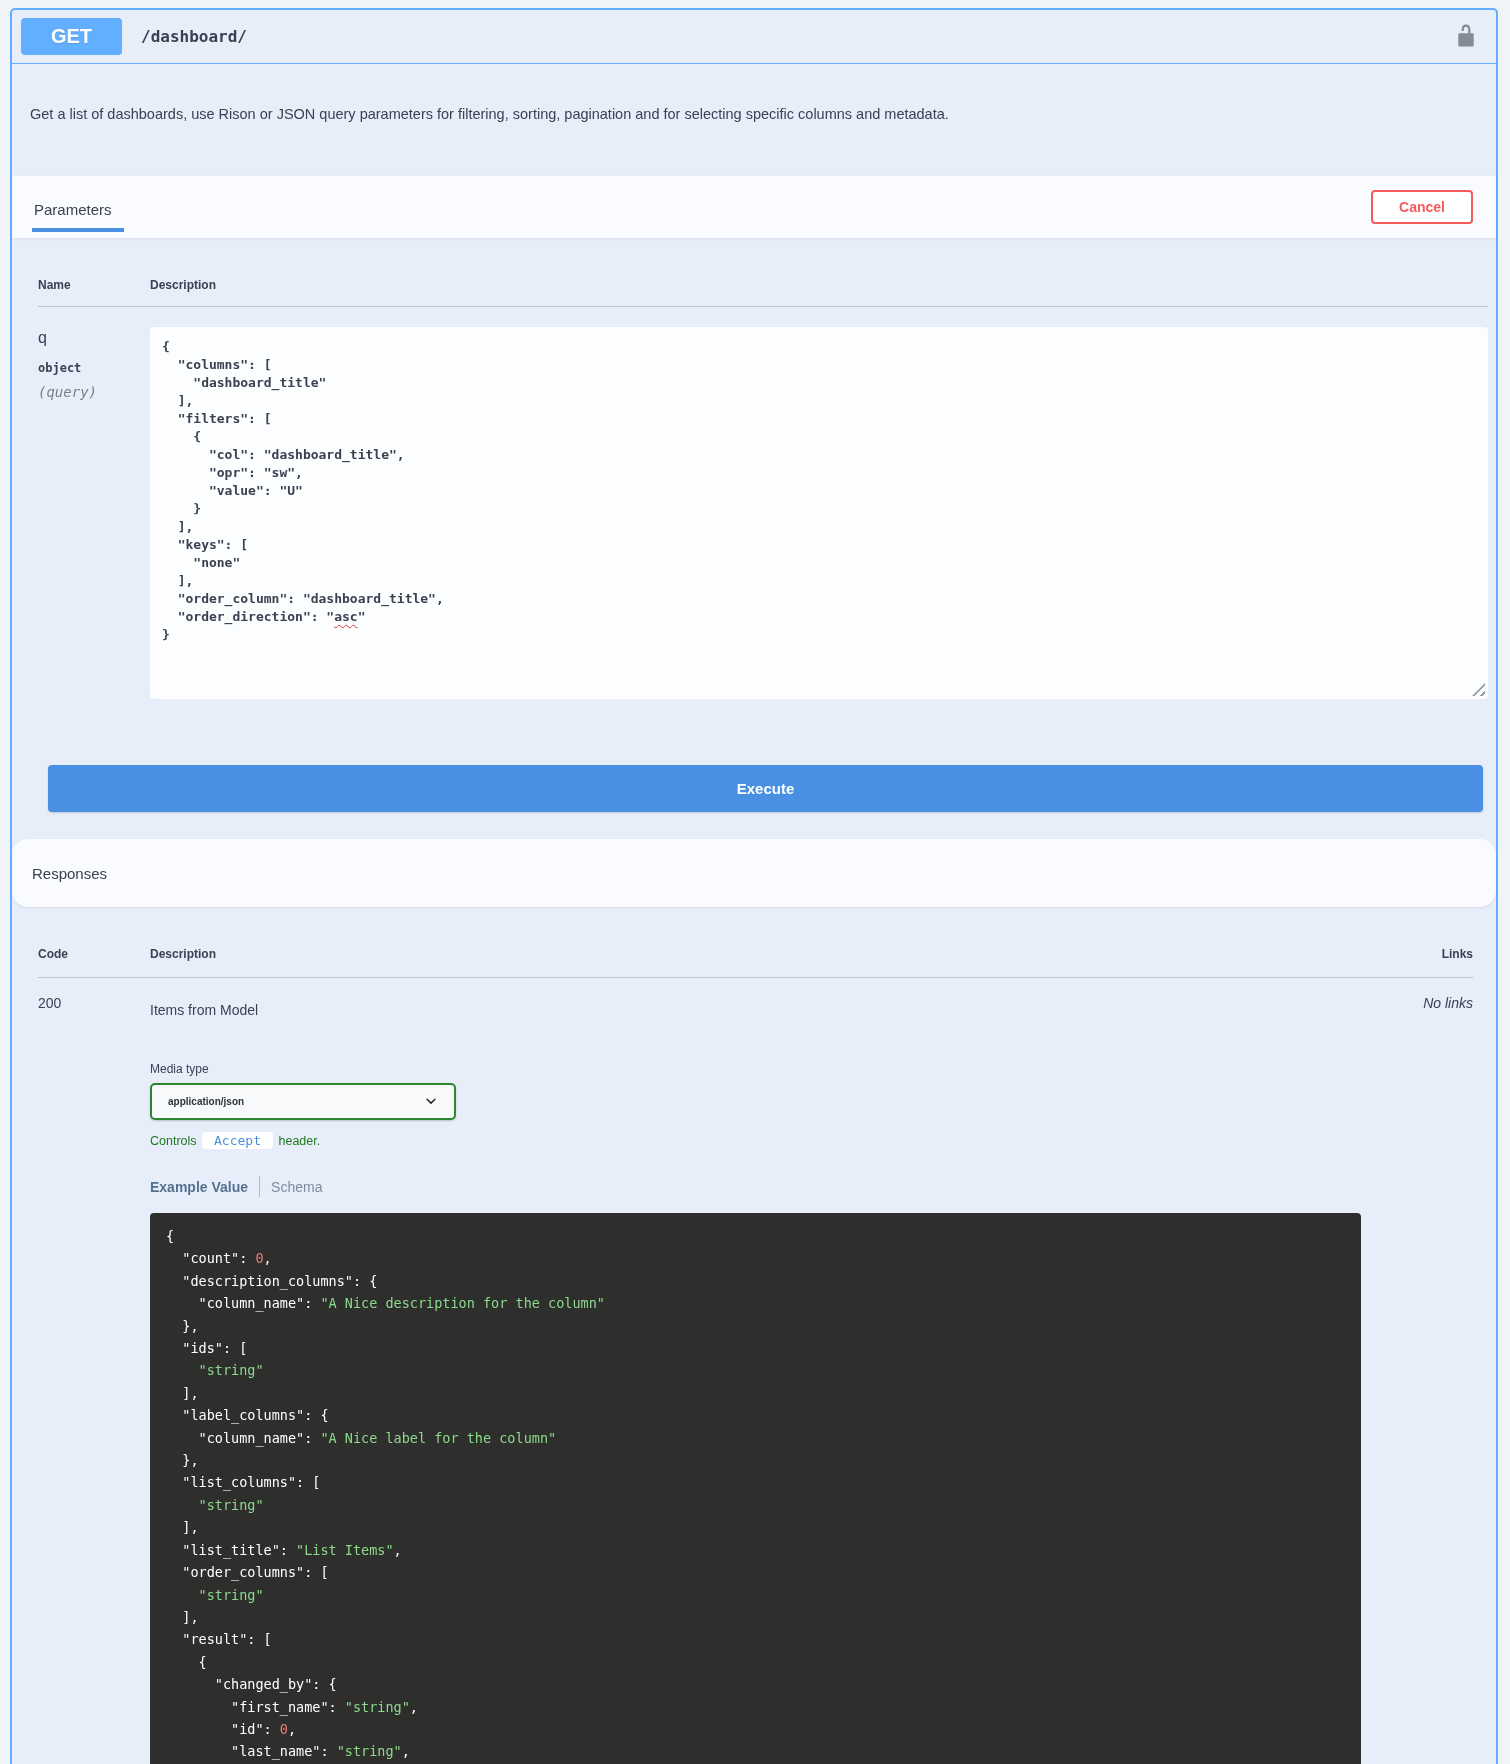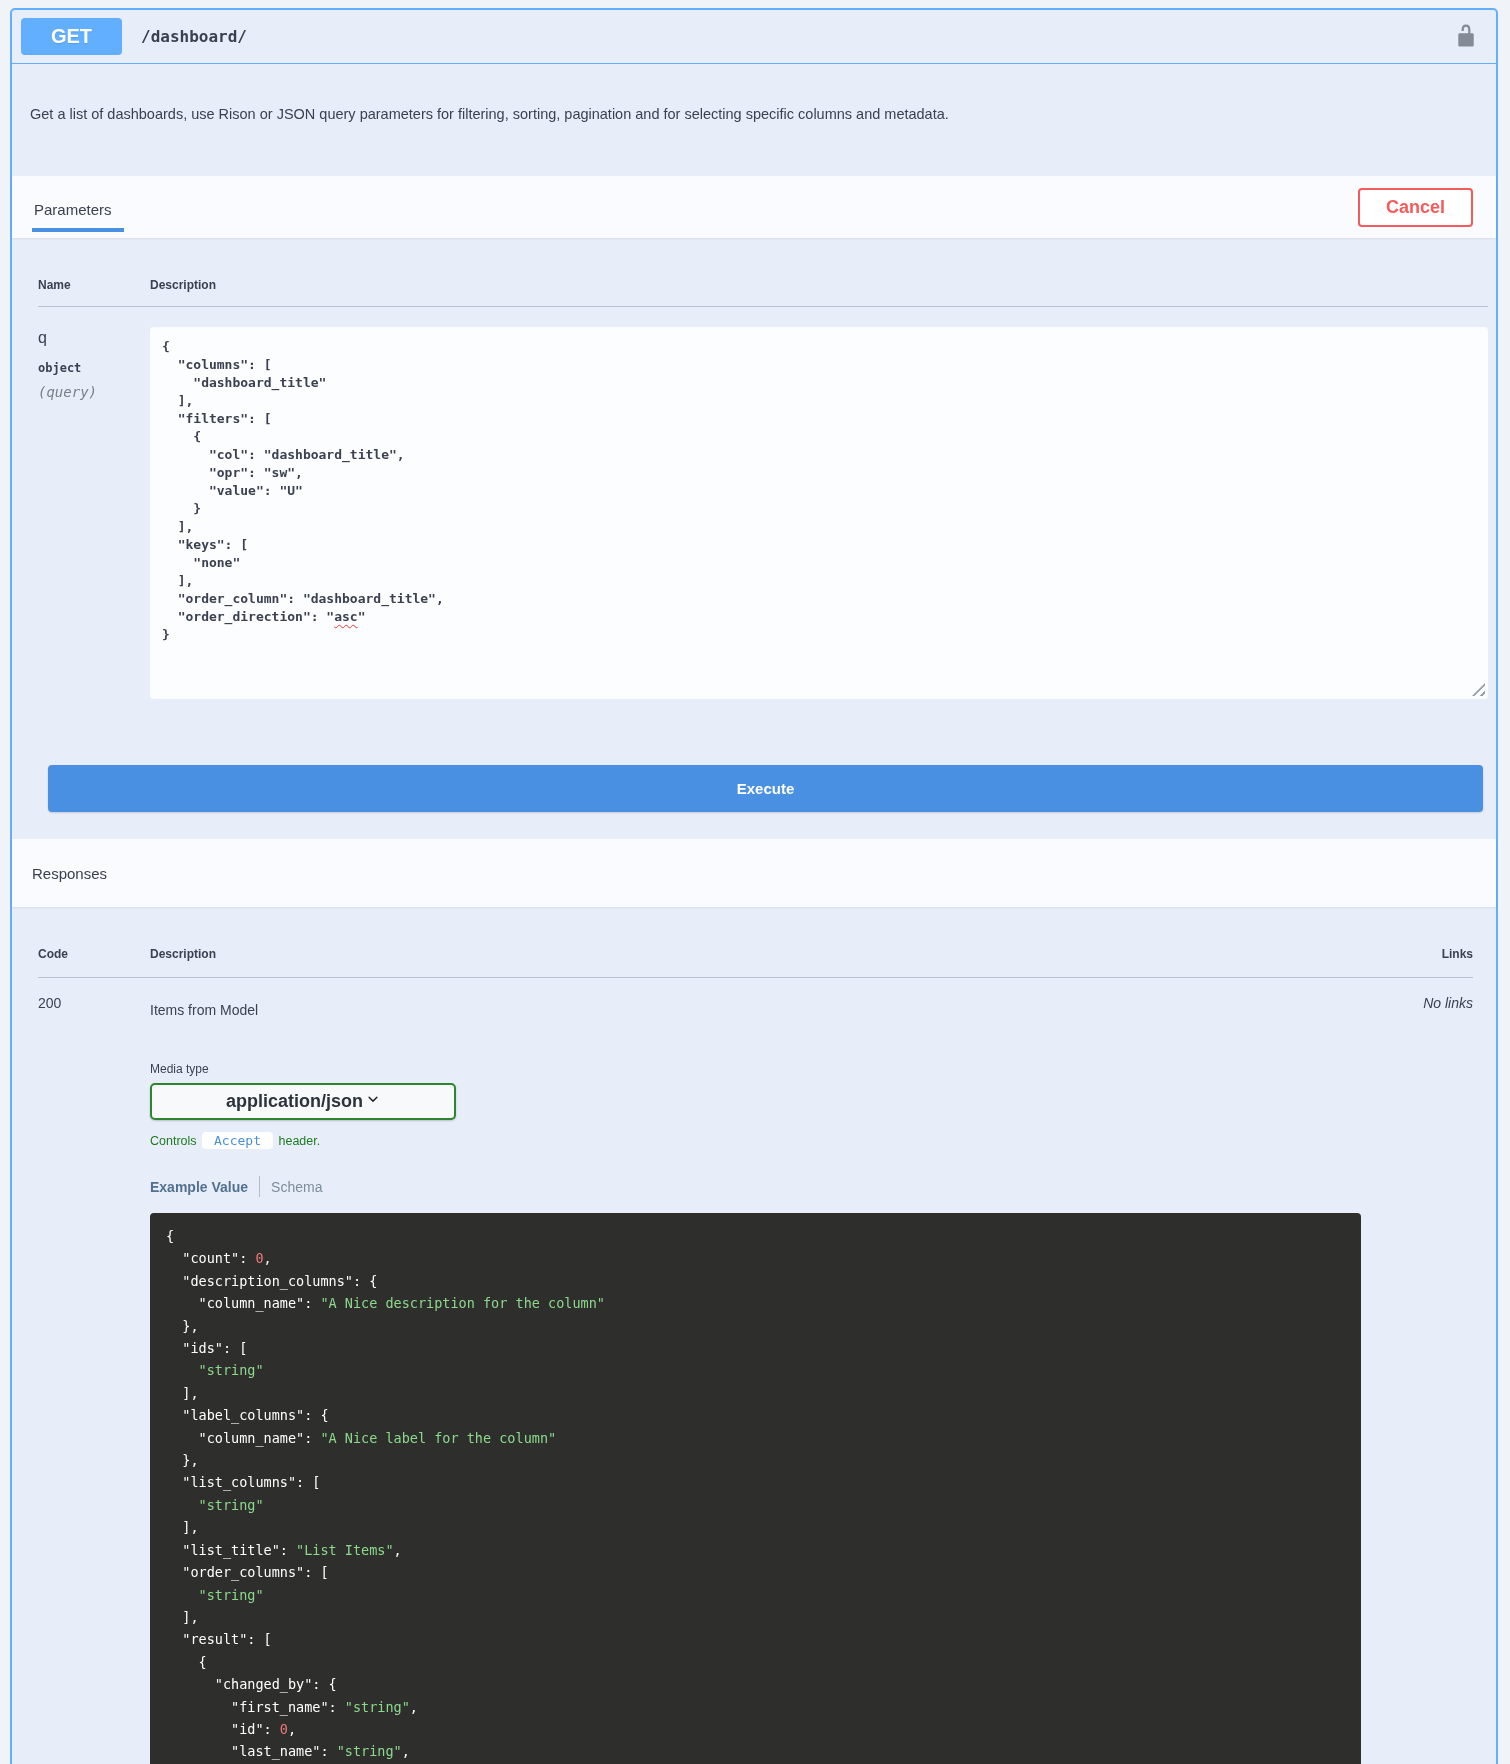--- a/index.html
+++ b/index.html
@@ -59,29 +59,29 @@
     align-self:flex-end; margin:0 0 6px 20px;
     padding:0 12px 10px 2px;
     border-bottom:4px solid var(--execute);
     font-size:15px; color:var(--ink);
     cursor:pointer;
   }
   .cancel-btn{
     align-self:center; margin-right:23px;
     padding:7px 26px; background:#fff;
     border:2px solid var(--cancel); border-radius:4px;
-    color:var(--cancel); font-size:18px; font-weight:bold;
+    color:var(--cancel); font-size:14px; font-weight:bold;
     font-family:"Liberation Sans", sans-serif; cursor:pointer;
   }
   .responses-bar{
     margin-top:27px; height:68px;
     background:rgba(255,255,255,.75);
     box-shadow:0 1px 2px rgba(0,0,0,.08);
     display:flex; align-items:center; padding-left:20px;
-    font-size:15px; color:var(--ink);
+    font-size:15px; color:var(--ink);border-radius:16px;
   }
 
   
   .params-area{padding:40px 8px 0 26px;}
   .t-head{
     display:grid; grid-template-columns:112px 1fr;
     font-size:12px; font-weight:bold; color:var(--ink);
     padding-bottom:14px;
     border-bottom:1px solid rgba(59,65,81,.25);
   }
@@ -134,23 +134,23 @@
   .r-row{display:grid; grid-template-columns:112px 1fr 112px;}
   .code-cell{padding-top:17px; font-size:14px;}
   .links-cell{padding-top:17px; font-size:14px; font-style:italic; text-align:right; white-space:nowrap;}
   .rdesc-cell{padding-top:24px;}
   .rdesc-title{font-size:14px; color:var(--ink);}
 
   .media-label{margin-top:44px; font-size:12px; color:var(--ink);}
   .media-select{
     margin-top:7px; width:306px; height:37px;
     background:#f8f9fa; border:2px solid var(--sel-green); border-radius:5px;
-    display:flex; align-items:center; justify-content:center;
+    display:flex; align-items:center; justify-content:space-between;
     padding:0 13px 0 16px;
-    font-size:18px; font-weight:bold; color:#2b333d;
+    font-size:10px; font-weight:bold; color:#2b333d;
     cursor:pointer; box-shadow:0 1px 2px rgba(0,0,0,.2);
   }
   .accept-msg{margin-top:13px; font-size:12.5px; color:var(--green);}
   .accept-code{
     font-family:"DejaVu Sans Mono", monospace; font-size:13px;
     color:#4a90d9; background:#fff; border-radius:4px; padding:1px 12px;
     margin:0 2px;
   }
   .ex-tabs{margin-top:28px; display:flex; align-items:center; font-size:14px;}
   .ex-tab-active{font-weight:bold; color:#53718f; cursor:pointer;}

